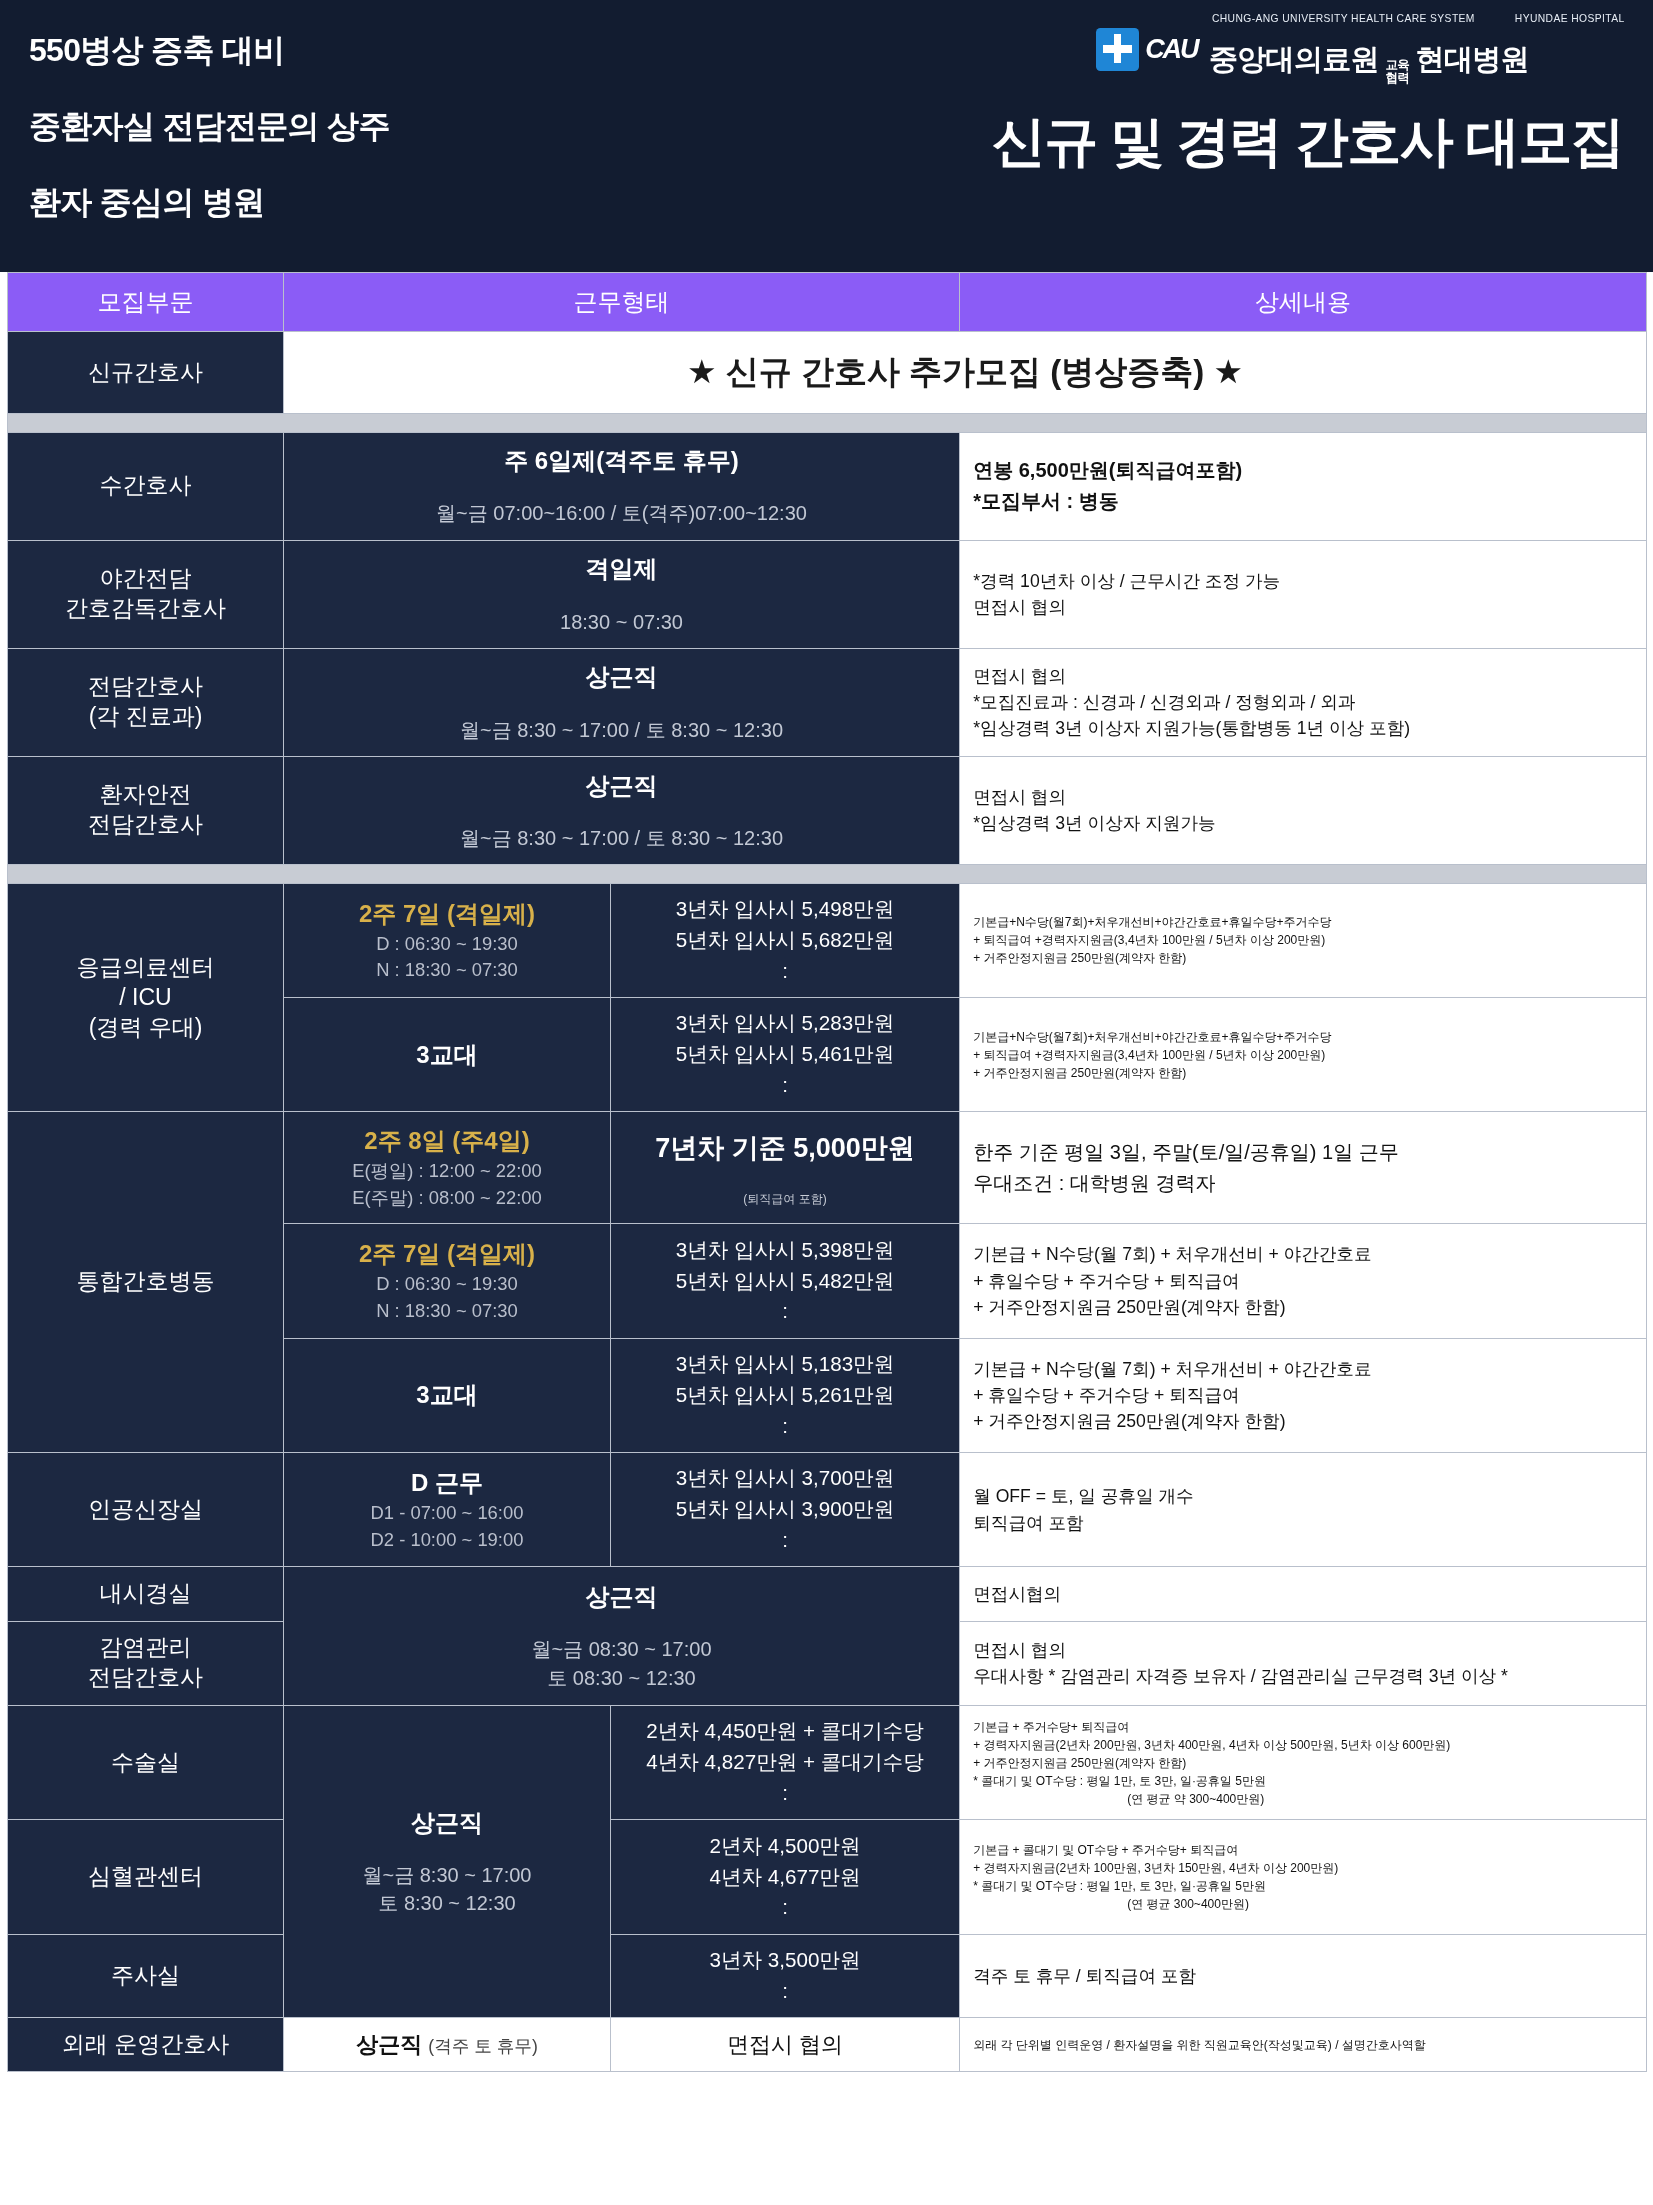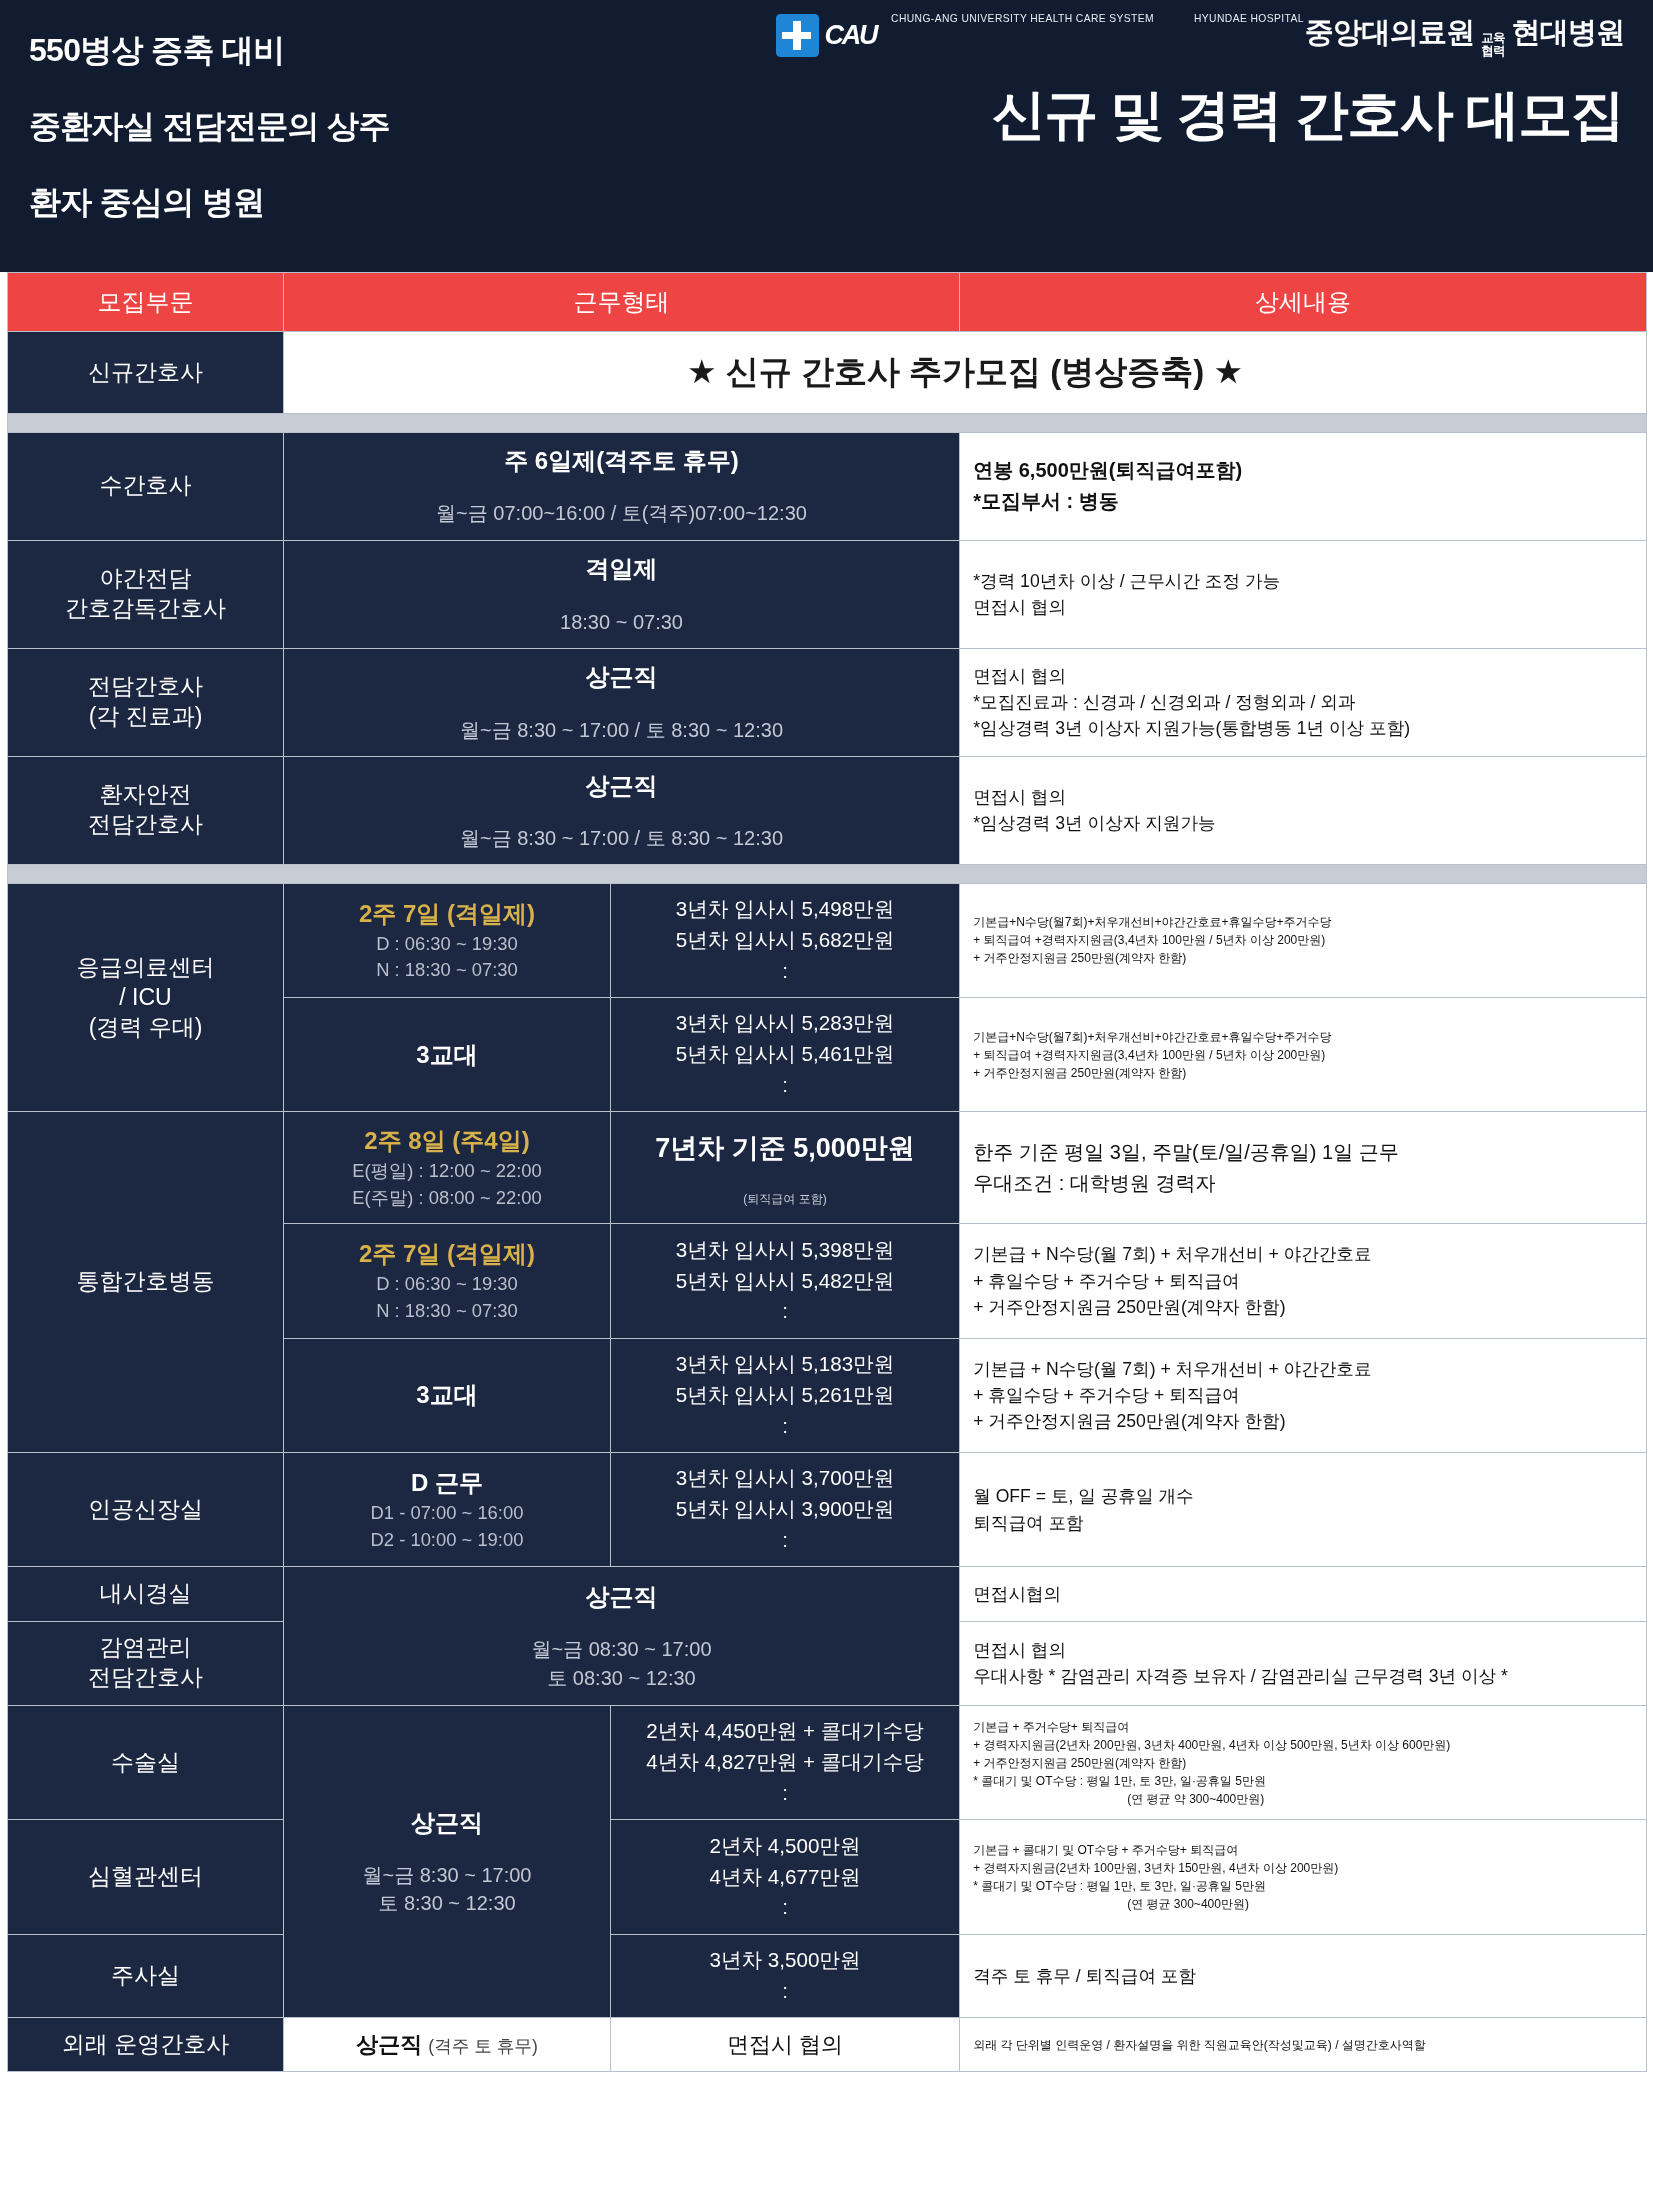--- a/index.html
+++ b/index.html
@@ -68,21 +68,21 @@
   .cross:before { left: 17.6px; top: 6.6px; width: 7.4px; height: 29px; }
   .cross:after  { top: 17.6px; left: 6.6px; height: 7.4px; width: 29px; }
   .cau-text {
     font-size: 27px;
     font-weight: bold;
     font-style: italic;
     color: #ffffff;
     letter-spacing: -2.2px;
     line-height: 1;
   }
-  .logo-names { display: flex; flex-direction: row; gap: 1px; }
+  .logo-names { display: flex; flex-direction: column; gap: 16px; }
   .logo-eng {
     display: flex; gap: 40px;
     font-size: 10.3px; letter-spacing: 0.4px; color: #e8eef6;
     padding-left: 2.9px;
   }
   .logo-kor {
     display: flex; align-items: baseline; gap: 6.6px;
     font-size: 29px; font-weight: bold; color: #ffffff; letter-spacing: -0.7px;
   }
   .logo-kor .small {
@@ -109,21 +109,21 @@
   table.main td, table.main th {
     border: 1.5px solid #b9c0cc;
     vertical-align: middle;
   }
   .col-a { width: 276px; }
   .col-b { width: 327px; }
   .col-c { width: 349px; }
   .col-d { width: 687px; }
 
   .hrow th {
-    background: #ef4444;
+    background: #8b5cf6;
     color: #ffffff;
     font-size: 24px;
     font-weight: normal;
     padding: 13.2px 0;
     text-align: center;
     border: 1.5px solid #121c30;
   }
   .dept {
     background: #1c2841;
     color: #ffffff;

